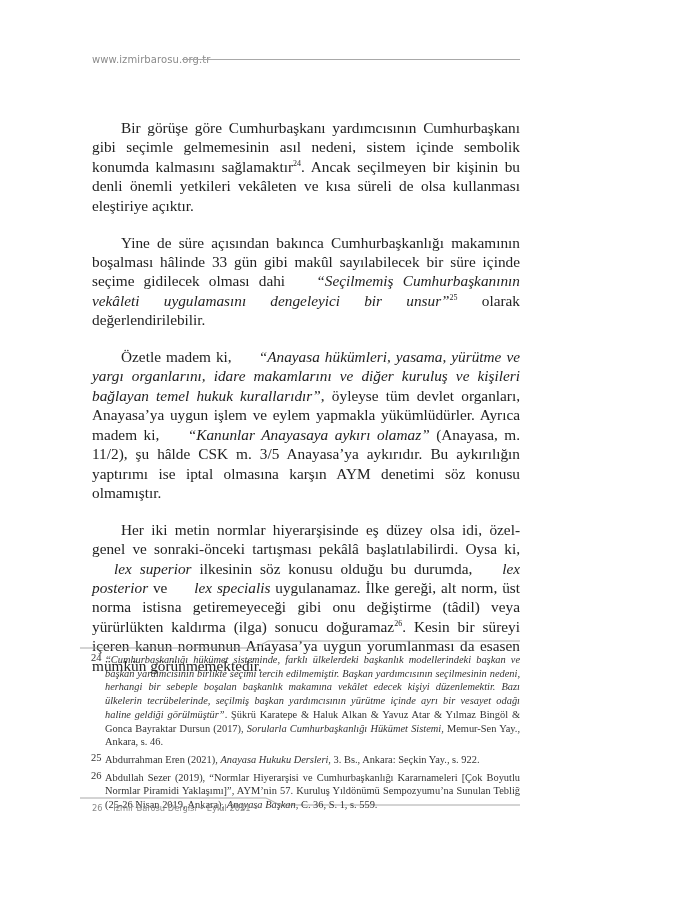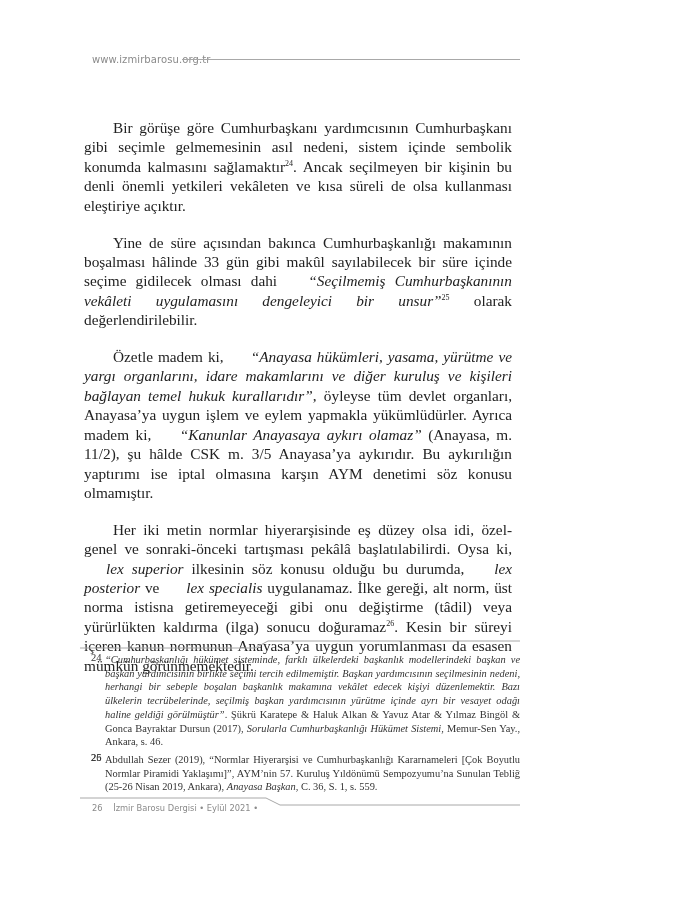--- a/index.html
+++ b/index.html
@@ -1,19 +1,19 @@
 <!DOCTYPE html>
 <html><head>
   <meta charset="utf-8">
   <style>
     html, body { margin: 0; padding: 0; background: #ffffff; }
     body { width: 700px; height: 917px; position: relative; overflow: hidden; font-family: "Liberation Serif", "DejaVu Serif", serif; color: #222; }
     .header-url { position: absolute; left: 92px; top: 54px; font-family: "DejaVu Sans", sans-serif; font-size: 10px; color: #8a8a8a; letter-spacing: 0.1px; }
     .header-rule { position: absolute; left: 182px; top: 59px; width: 338px; height: 0; border-top: 1px solid #a8a8a8; }
-    .body-text { position: absolute; left: 84px; width: 428px; top: 118px; font-size: 15.3px; line-height: 19.4px; text-align: justify; }
+    .body-text { position: absolute; left: 92px; width: 428px; top: 118px; font-size: 15.3px; line-height: 19.4px; text-align: justify; }
     .body-text p { margin: 0 0 17.5px 0; text-indent: 29px; }
     .body-text sup { font-size: 8px; line-height: 0; vertical-align: 6px; }
     .body-text em { font-style: italic; margin-left: 22px; }
     .fn-rule, .foot-rule { position: absolute; left: 0; top: 0; }
     .footnotes { position: absolute; left: 92px; width: 428px; top: 653px; font-size: 10.4px; line-height: 13.7px; text-align: justify; color: #333; }
     .fn { position: relative; padding-left: 13px; margin-bottom: 4px; }
     .fn-num { position: absolute; left: -1px; top: -2px; font-size: 10.5px; }
     .fn em { }
     .footer { position: absolute; left: 92px; top: 803px; font-family: "DejaVu Sans", sans-serif; font-size: 8.3px; color: #8a8a8a; white-space: nowrap; }
     .footer .pgnum { margin-right: 8px; }
@@ -36,20 +36,21 @@
   <polyline points="80,798 266,798 280,805 520,805" fill="none" stroke="#a8a8a8" stroke-width="1"></polyline>
 </svg>
 
 <div class="footnotes">
   <div class="fn">
     <span class="fn-num">24</span>
     <span class="fn-body"><em>“Cumhurbaşkanlığı hükümet sisteminde, farklı ülkelerdeki başkanlık modellerindeki başkan ve başkan yardımcısının birlikte seçimi tercih edilmemiştir. Başkan yardımcısının seçilmesinin nedeni, herhangi bir sebeple boşalan başkanlık makamına vekâlet edecek kişiyi düzenlemektir. Bazı ülkelerin tecrübelerinde, seçilmiş başkan yardımcısının yürütme içinde ayrı bir vesayet odağı haline geldiği görülmüştür”</em><span>. Şükrü Karatepe &amp; Haluk Alkan &amp; Yavuz Atar &amp; Yılmaz Bingöl &amp; Gonca Bayraktar Dursun (2017), </span><em>Sorularla Cumhurbaşkanlığı Hükümet Sistemi</em><span>, Memur-Sen Yay., Ankara, s. 46.</span></span>
   </div>
   <div class="fn">
     <span class="fn-num">25</span>
+    <span class="fn-body"><span>Abdurrahman Eren (2021), </span><em>Anayasa Hukuku Dersleri</em><span>, 3. Bs., Ankara: Seçkin Yay., s. 922.</span></span>
   </div>
   <div class="fn">
     <span class="fn-num">26</span>
     <span class="fn-body"><span>Abdullah Sezer (2019), “Normlar Hiyerarşisi ve Cumhurbaşkanlığı Kararnameleri [Çok Boyutlu Normlar Piramidi Yaklaşımı]”, AYM’nin 57. Kuruluş Yıldönümü Sempozyumu’na Sunulan Tebliğ (25-26 Nisan 2019, Ankara), </span><em>Anayasa Başkan</em><span>, C. 36, S. 1, s. 559.</span></span>
   </div>
 </div>
 
 <div class="footer">
   <span class="pgnum">26</span>
   <span>İzmir Barosu Dergisi • Eylül 2021 •</span>

